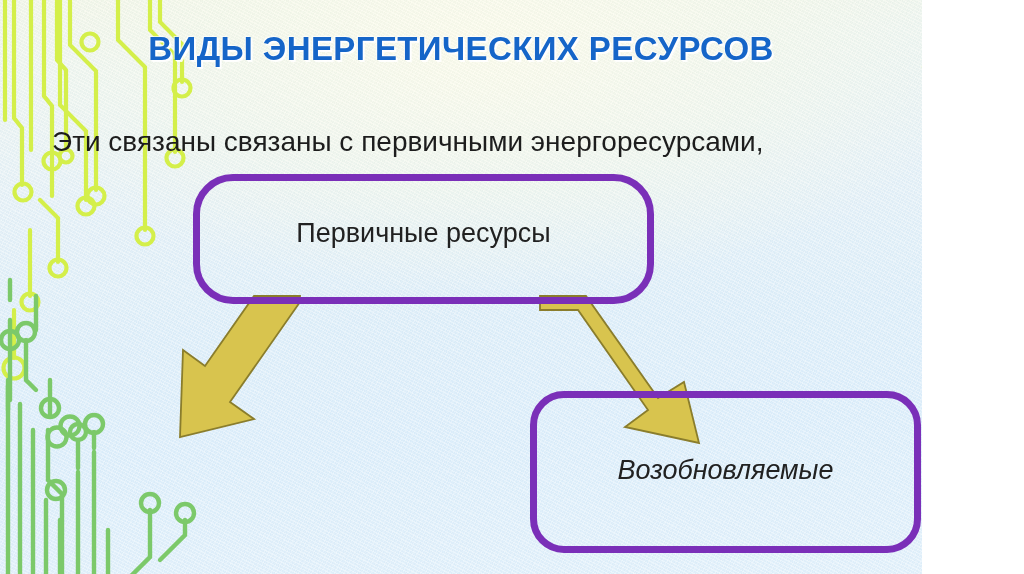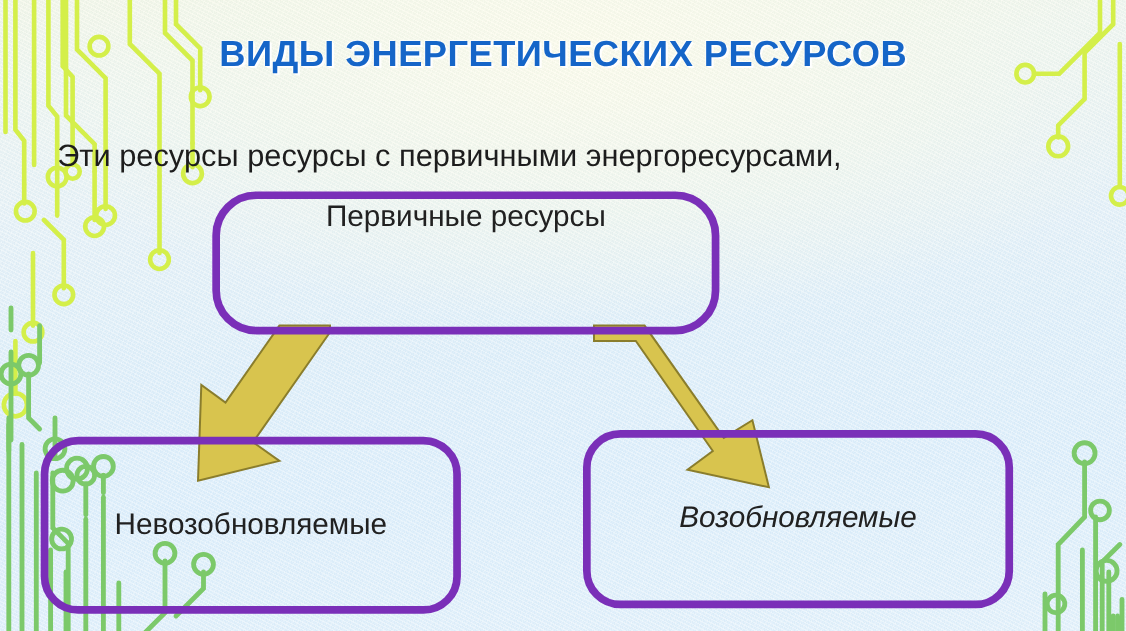--- a/index.html
+++ b/index.html
@@ -4,21 +4,21 @@
 <title>Виды энергетических ресурсов</title>
 <style>
   html, body {
     margin: 0;
     padding: 0;
     background: #ffffff;
   }
 
   #slide {
     position: relative;
-    width: 1024px;
+    width: 922px;
     height: 574px;
     overflow: hidden;
     font-family: "Liberation Sans", sans-serif;
     background:
       radial-gradient(ellipse 70% 55% at 52% 8%, rgba(255,252,230,0.95) 0%, rgba(248,250,228,0.55) 45%, rgba(236,246,250,0.0) 78%),
       linear-gradient(177deg, #f3f6e4 0%, #eef5ef 12%, #e6f1f6 32%, #ddeef9 55%, #dceefb 75%, #e2f1fb 100%);
   }
 
   
   #texture {
@@ -82,21 +82,21 @@
     white-space: nowrap;
     text-align: center;
   }
 
   #box-primary {
     left: 193px;
     top: 174px;
     width: 461px;
     height: 130px;
     border-radius: 40px;
-    align-items: flex-start;
+    align-items: center;
   }
   #box-primary .node-label { margin-bottom: 12px; }
 
   #box-nonrenewable {
     left: 37px;
     top: 397px;
     width: 382px;
     height: 161px;
     border-radius: 34px;
   }
@@ -236,27 +236,24 @@
       <polygon points="300,296 254,296 205,366 183,350 180,437 254,419 230,402 300,302" fill="#d8c44e" stroke="#8a7d2c" stroke-width="1.8" stroke-linejoin="miter"></polygon>
     </g>
 
     <g>
       <polygon points="540,296 586,296 658,398 684,382 699,443 625,427 648,410 578,310 540,310" fill="#d8c44e" stroke="#8a7d2c" stroke-width="1.8" stroke-linejoin="miter"></polygon>
     </g>
   </svg>
 
   <div class="slide-title">ВИДЫ ЭНЕРГЕТИЧЕСКИХ РЕСУРСОВ</div>
 
-  <div class="subtitle">Эти ресурсы ресурсы с первичными энергоресурсами,</div>
+  <div class="subtitle">Эти связаны связаны с первичными энергоресурсами,</div>
 
   <div class="node-box" id="box-primary">
     <span class="node-label">Первичные ресурсы</span>
   </div>
 
-  <div class="node-box" id="box-nonrenewable">
-    <span class="node-label">Невозобновляемые</span>
-  </div>
 
   <div class="node-box" id="box-renewable">
     <span class="node-label">Возобновляемые</span>
   </div>
 
 </div>
 
 </body></html>

